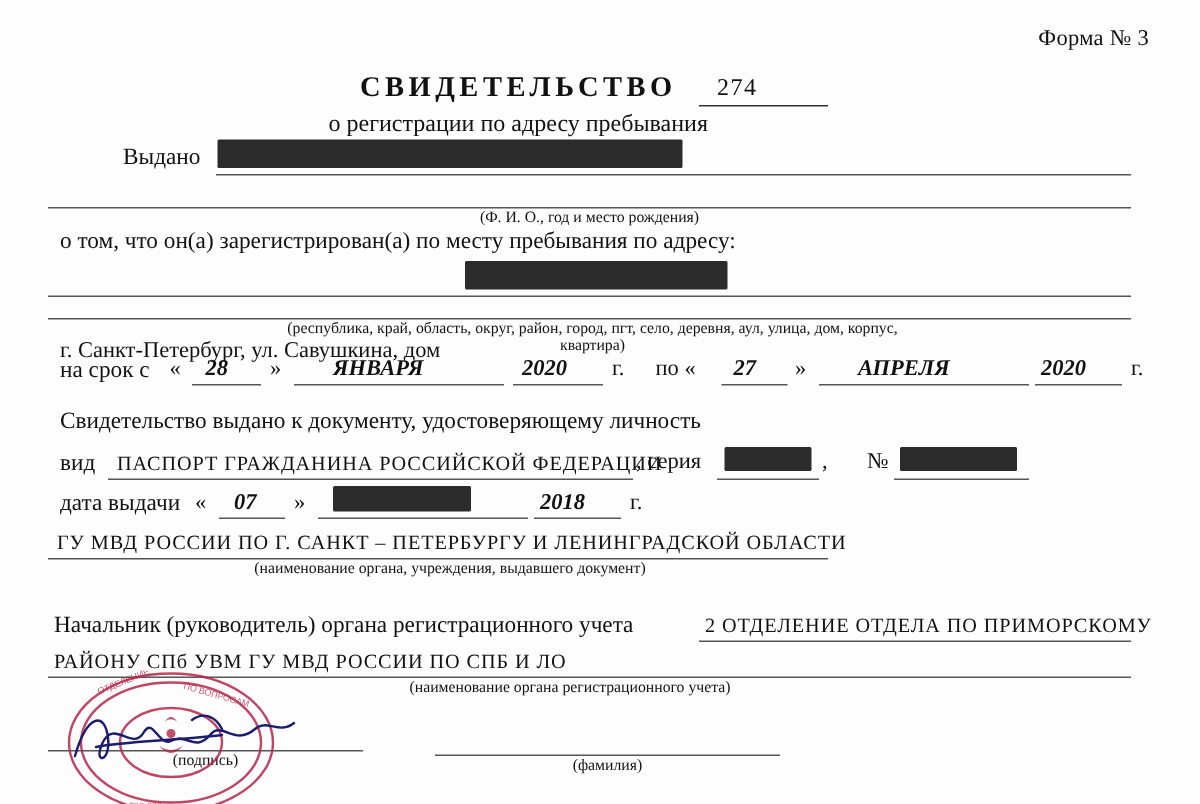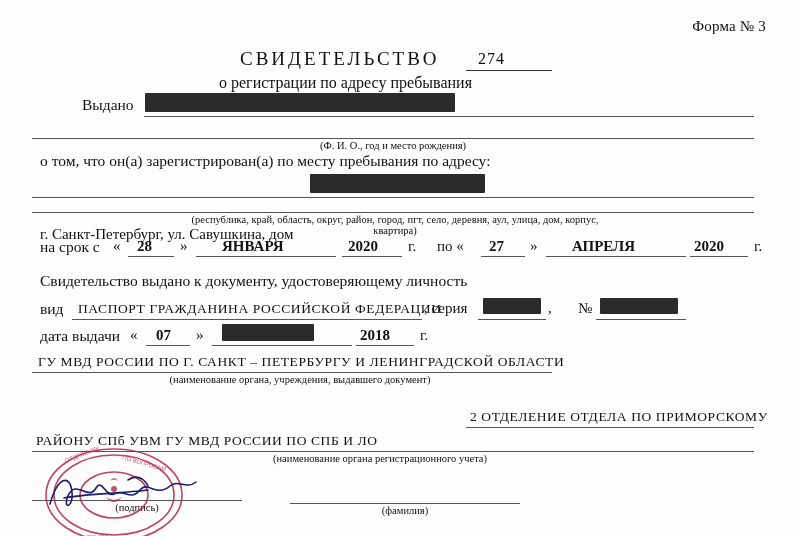--- a/index.html
+++ b/index.html
@@ -24,21 +24,21 @@
     right: 34px;
     font-size: 15px;
     letter-spacing: 0.2px;
   }
   .title {
     position: absolute;
     top: 48px;
     left: 240px;
     font-size: 19px;
     letter-spacing: 3px;
-    font-weight: 400;
+    font-weight: 700;
   }
   .title-number {
     position: absolute;
     top: 50px;
     left: 478px;
     font-size: 16px;
     letter-spacing: 1px;
   }
   .title-number-line {
     position: absolute;
@@ -77,20 +77,21 @@
     position: absolute;
     font-size: 15px;
   }
   .field-small {
     position: absolute;
     font-size: 13.5px;
     letter-spacing: 0.6px;
   }
   .bold-ital {
     font-weight: bold;
+    font-style: italic;
   }
   .stamp {
     position: absolute;
     left: 36px;
     top: 447px;
     width: 160px;
     height: 100px;
   }
   .stamp svg { display: block; }
   .signature {
@@ -170,20 +171,21 @@
   <div class="redact" style="top:324px; left:222px; width:92px; height:17px;"></div>
   <div class="line" style="top:345px; left:212px; width:140px;"></div>
   <div class="field-text bold-ital" style="top:327px; left:360px;">2018</div>
   <div class="line" style="top:345px; left:356px; width:58px;"></div>
   <div class="field-text" style="top:327px; left:420px;">г.</div>
 
   <div class="field-small" style="top:354px; left:38px;">ГУ  МВД  РОССИИ  ПО  Г. САНКТ – ПЕТЕРБУРГУ  И  ЛЕНИНГРАДСКОЙ ОБЛАСТИ</div>
   <div class="line" style="top:372px; left:32px; width:520px;"></div>
   <div class="caption" style="top:374px; left:140px; width:320px;">(наименование органа, учреждения, выдавшего документ)</div>
 
+  <div class="row-label" style="top:408px; left:36px;">Начальник (руководитель) органа регистрационного учета</div>
   <div class="field-small" style="top:409px; left:470px;">2 ОТДЕЛЕНИЕ ОТДЕЛА  ПО ПРИМОРСКОМУ</div>
   <div class="line" style="top:427px; left:466px; width:288px;"></div>
   <div class="field-small" style="top:433px; left:36px;">РАЙОНУ СПб УВМ  ГУ  МВД РОССИИ  ПО СПБ  И  ЛО</div>
   <div class="line" style="top:451px; left:32px; width:722px;"></div>
   <div class="caption" style="top:453px; left:210px; width:340px;">(наименование органа регистрационного учета)</div>
 
   <div class="line" style="top:500px; left:32px; width:210px;"></div>
   <div class="caption" style="top:502px; left:82px; width:110px;">(подпись)</div>
 
   <div class="line" style="top:503px; left:290px; width:230px;"></div>

